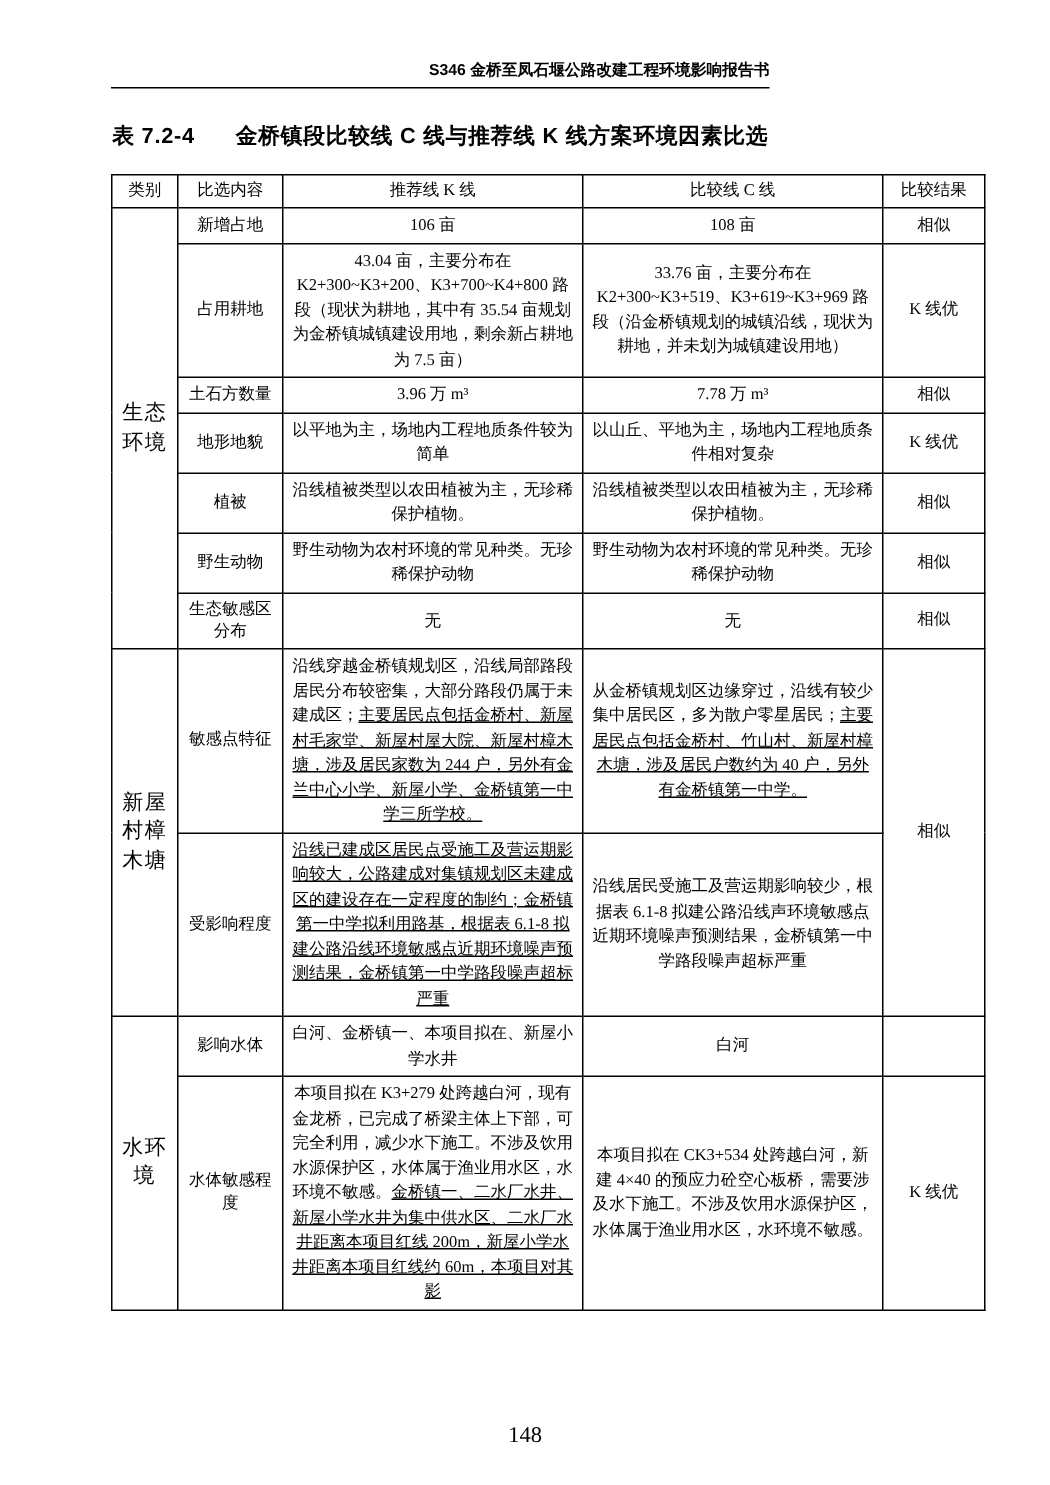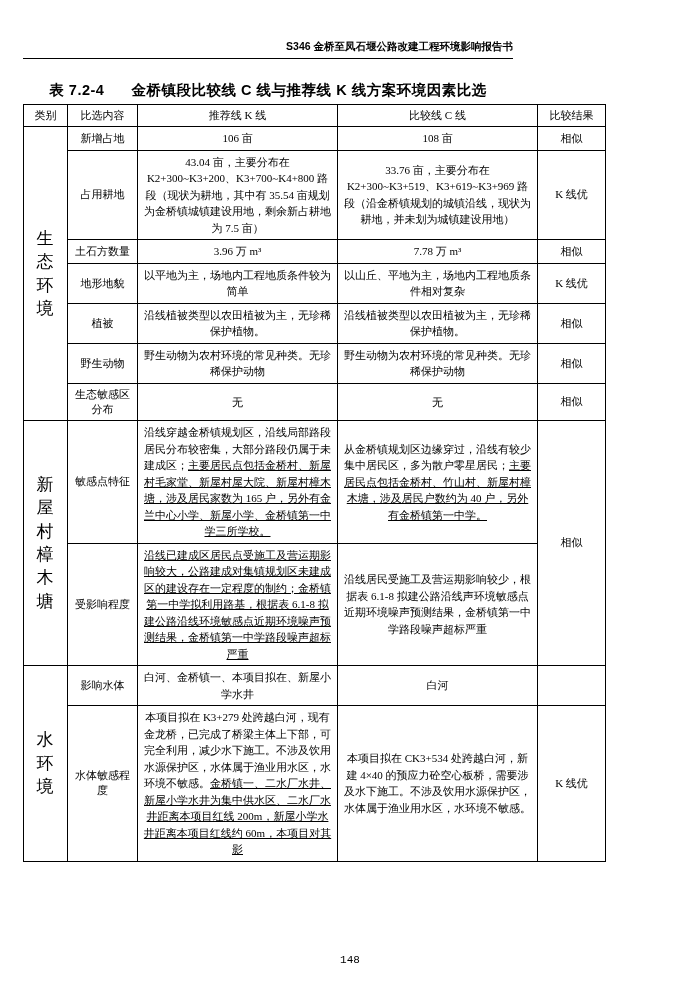--- a/index.html
+++ b/index.html
@@ -12,40 +12,40 @@
     background: #ffffff;
     font-family: "Liberation Serif", serif;
     color: #000000;
     position: relative;
   }
   .page {
     position: relative;
     width: 568px;
     height: 990px;
     box-sizing: border-box;
-    padding: 40px 55px 30px 23px;
+    padding: 40px 55px 30px 74px;
   }
   .header {
     text-align: right;
     font-size: 10.5px;
     font-weight: bold;
     font-family: "Liberation Sans", sans-serif;
     letter-spacing: 0px;
     padding-bottom: 4px;
   }
   .header-rule {
     border-bottom: 1.2px solid #000;
     margin-bottom: 22px;
   }
   .table-caption {
     text-align: center;
     font-size: 14.5px;
     font-weight: bold;
     font-family: "Liberation Sans", sans-serif;
-    margin-bottom: 4px;
+    margin-bottom: 16px;
     letter-spacing: 0.5px;
   }
   table.main {
     border-collapse: collapse;
     width: 100%;
     table-layout: fixed;
     font-size: 11px;
     line-height: 1.38;
     border-radius: 16px;
   }
@@ -59,43 +59,43 @@
   table.main th {
     font-weight: normal;
   }
   .col-cat { width: 44px; }
   .col-item { width: 70px; }
   .col-k { width: 200px; }
   .col-c { width: 200px; }
   .col-res { width: 68px; }
 
   .cat-cell {
-    font-size: 17px;
+    font-size: 14px;
     letter-spacing: 1px;
     font-family: Liberation Serif, serif;
   }
   .body-left {
     text-align: left;
     line-height: 1.5;
   }
   .body-center {
     text-align: center;
     line-height: 1.5;
   }
   .u {
     text-decoration: underline;
   }
   .page-number {
     position: absolute;
     bottom: 24px;
     left: 0;
     width: 700px;
     text-align: center;
-    font-size: 11px;
-    font-family: Liberation Mono, monospace;
+    font-size: 15px;
+    font-family: Liberation Serif, serif;
   }
 </style>
 </head>
 <body>
 
 <div class="page">
 
   <div class="header">S346 金桥至凤石堰公路改建工程环境影响报告书</div>
   <div class="header-rule"></div>
 
@@ -170,21 +170,21 @@
       <tr>
         <td>生态敏感区分布</td>
         <td class="body-center">无</td>
         <td class="body-center">无</td>
         <td>相似</td>
       </tr>
 
       <tr>
         <td class="cat-cell" rowspan="2">新屋村樟木塘</td>
         <td>敏感点特征</td>
-        <td class="body-left"><span>沿线穿越金桥镇规划区，沿线局部路段居民分布较密集，大部分路段仍属于未建成区；</span><span class="u">主要居民点包括金桥村、新屋村毛家堂、新屋村屋大院、新屋村樟木塘，涉及居民家数为 165 户，另外有金兰中心小学、新屋小学、金桥镇第一中学三所学校。</span></td>
+        <td class="body-left"><span>沿线穿越金桥镇规划区，沿线局部路段居民分布较密集，大部分路段仍属于未建成区；</span><span class="u">主要居民点包括金桥村、新屋村毛家堂、新屋村屋大院、新屋村樟木塘，涉及居民家数为 244 户，另外有金兰中心小学、新屋小学、金桥镇第一中学三所学校。</span></td>
         <td class="body-left"><span>从金桥镇规划区边缘穿过，沿线有较少集中居民区，多为散户零星居民；</span><span class="u">主要居民点包括金桥村、竹山村、新屋村樟木塘，涉及居民户数约为 40 户，另外有金桥镇第一中学。</span></td>
         <td rowspan="2">相似</td>
       </tr>
 
       <tr>
         <td>受影响程度</td>
         <td class="body-left"><span class="u">沿线已建成区居民点受施工及营运期影响较大，公路建成对集镇规划区未建成区的建设存在一定程度的制约；金桥镇第一中学拟利用路基，根据表 6.1-8 拟建公路沿线环境敏感点近期环境噪声预测结果，金桥镇第一中学路段噪声超标严重</span></td>
         <td class="body-left"><span>沿线居民受施工及营运期影响较少，根据表 6.1-8 拟建公路沿线声环境敏感点近期环境噪声预测结果，金桥镇第一中学路段噪声超标严重</span></td>
       </tr>
 

